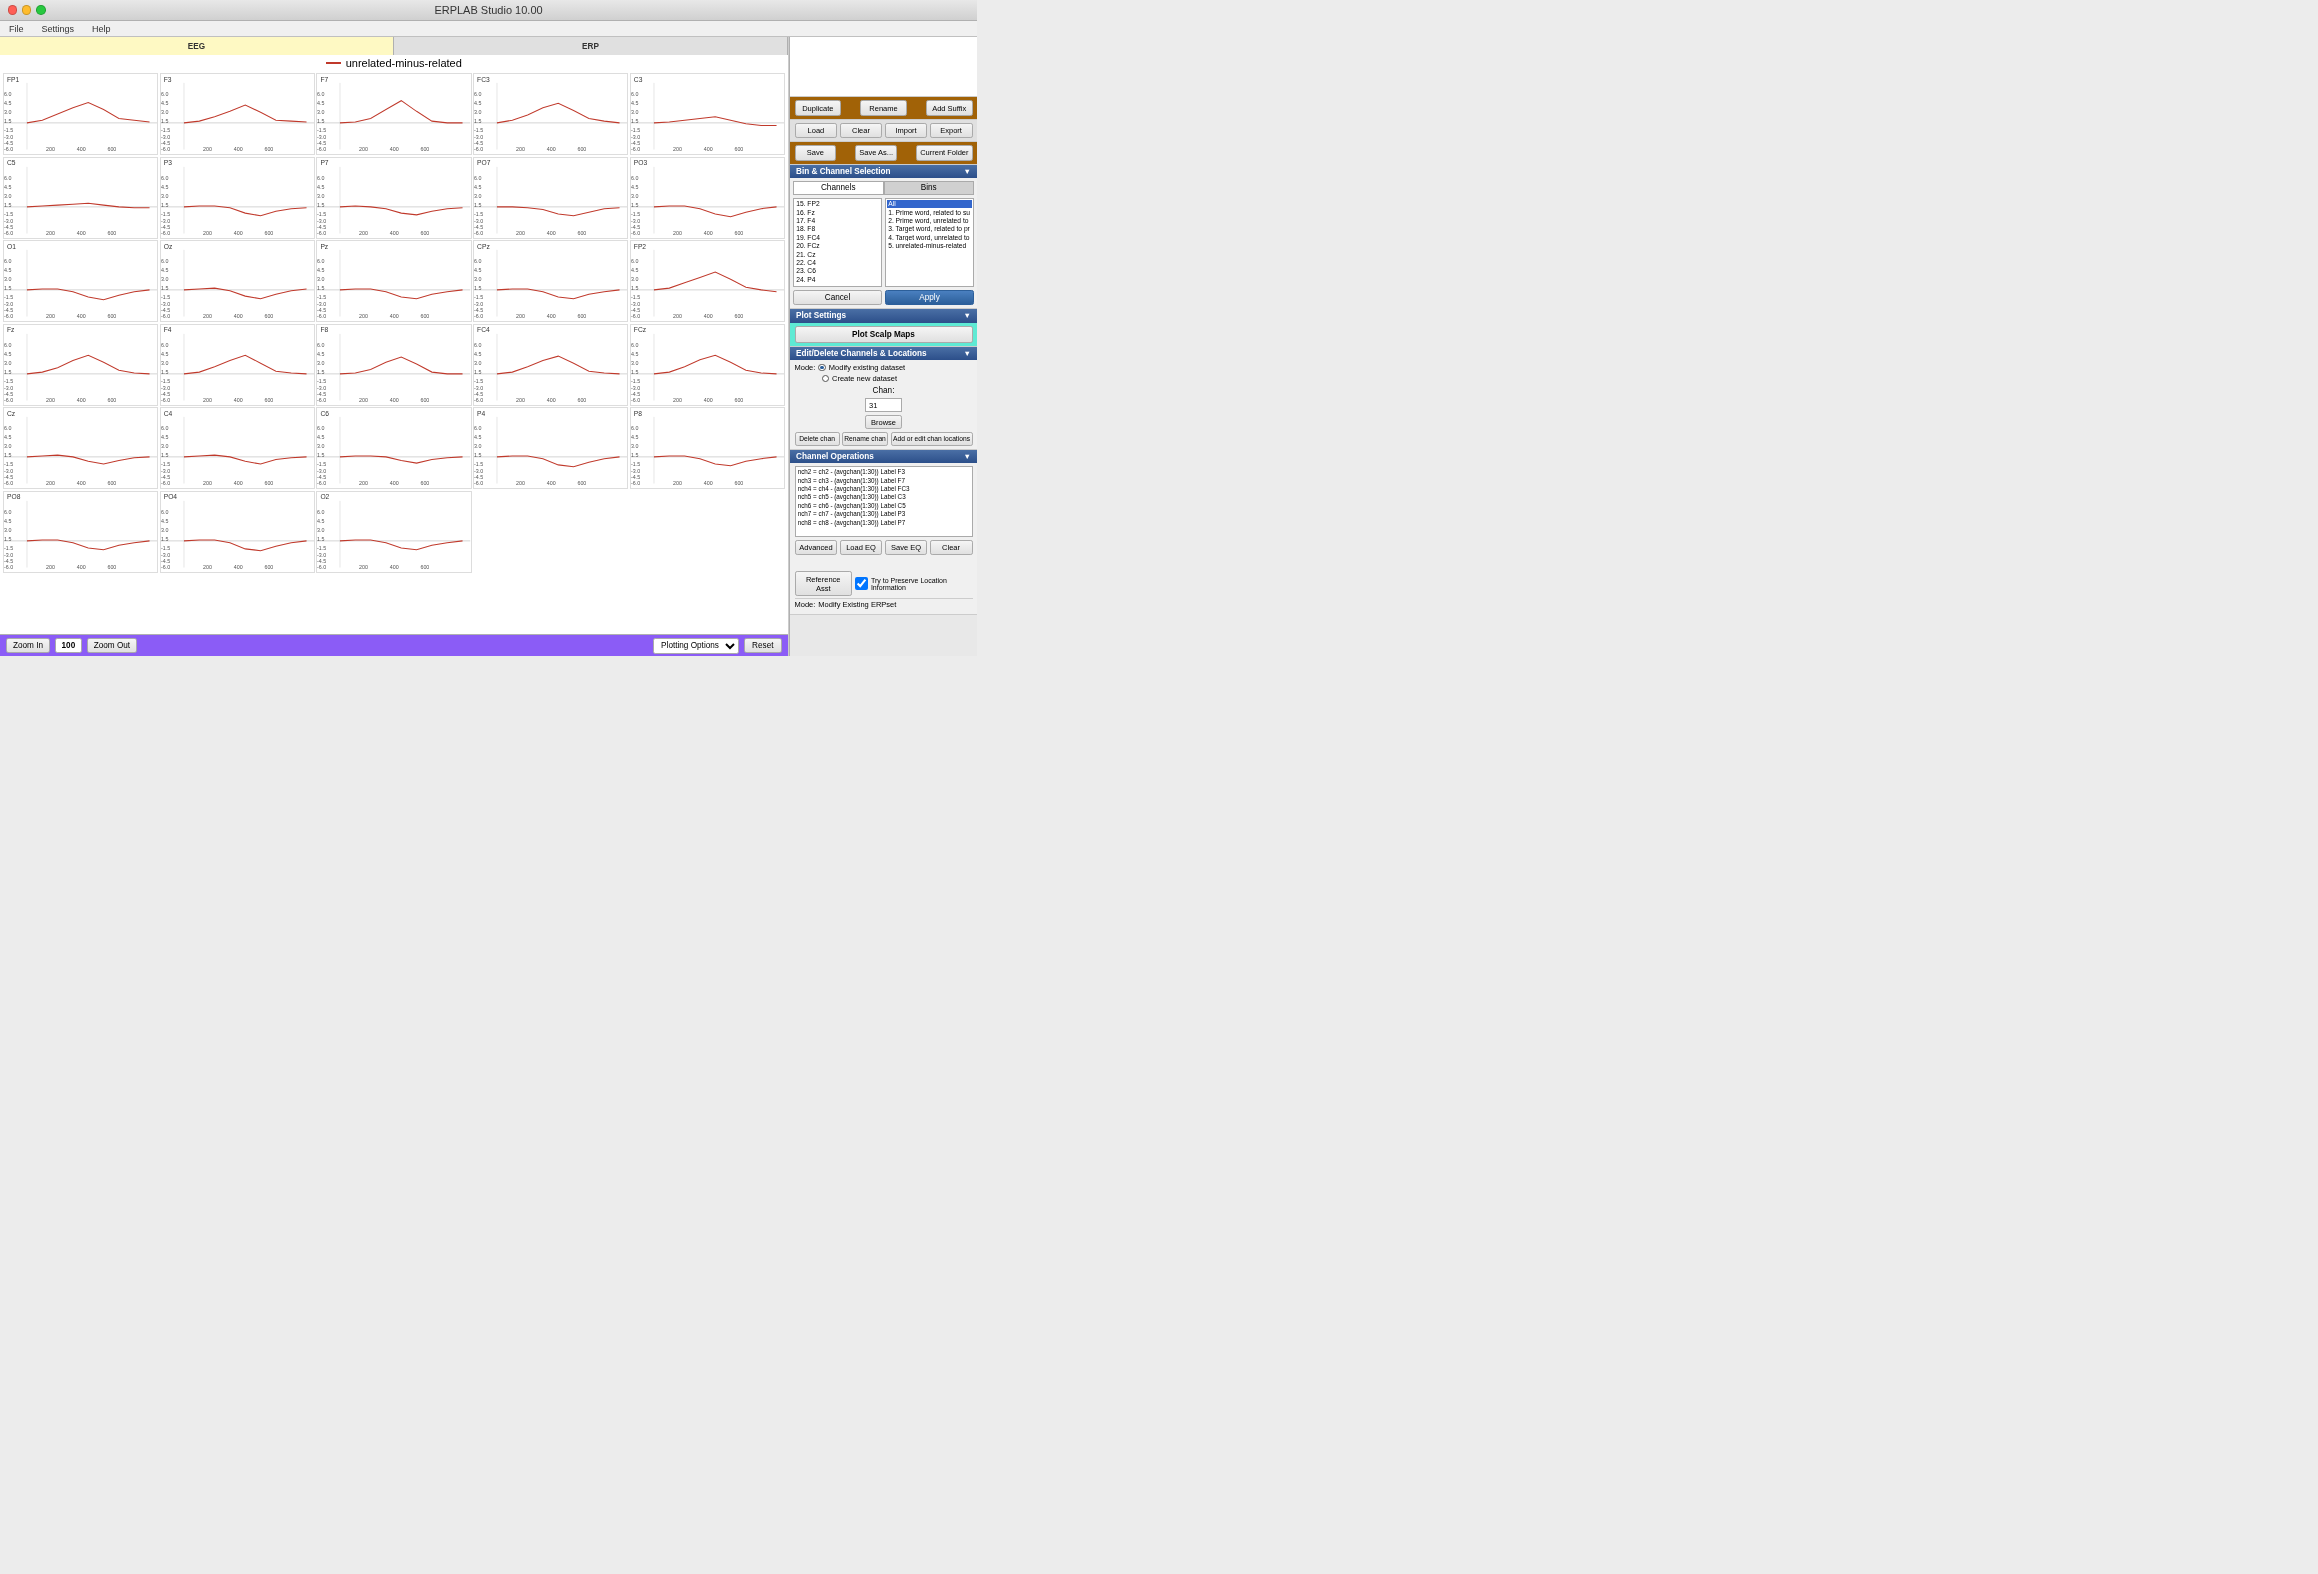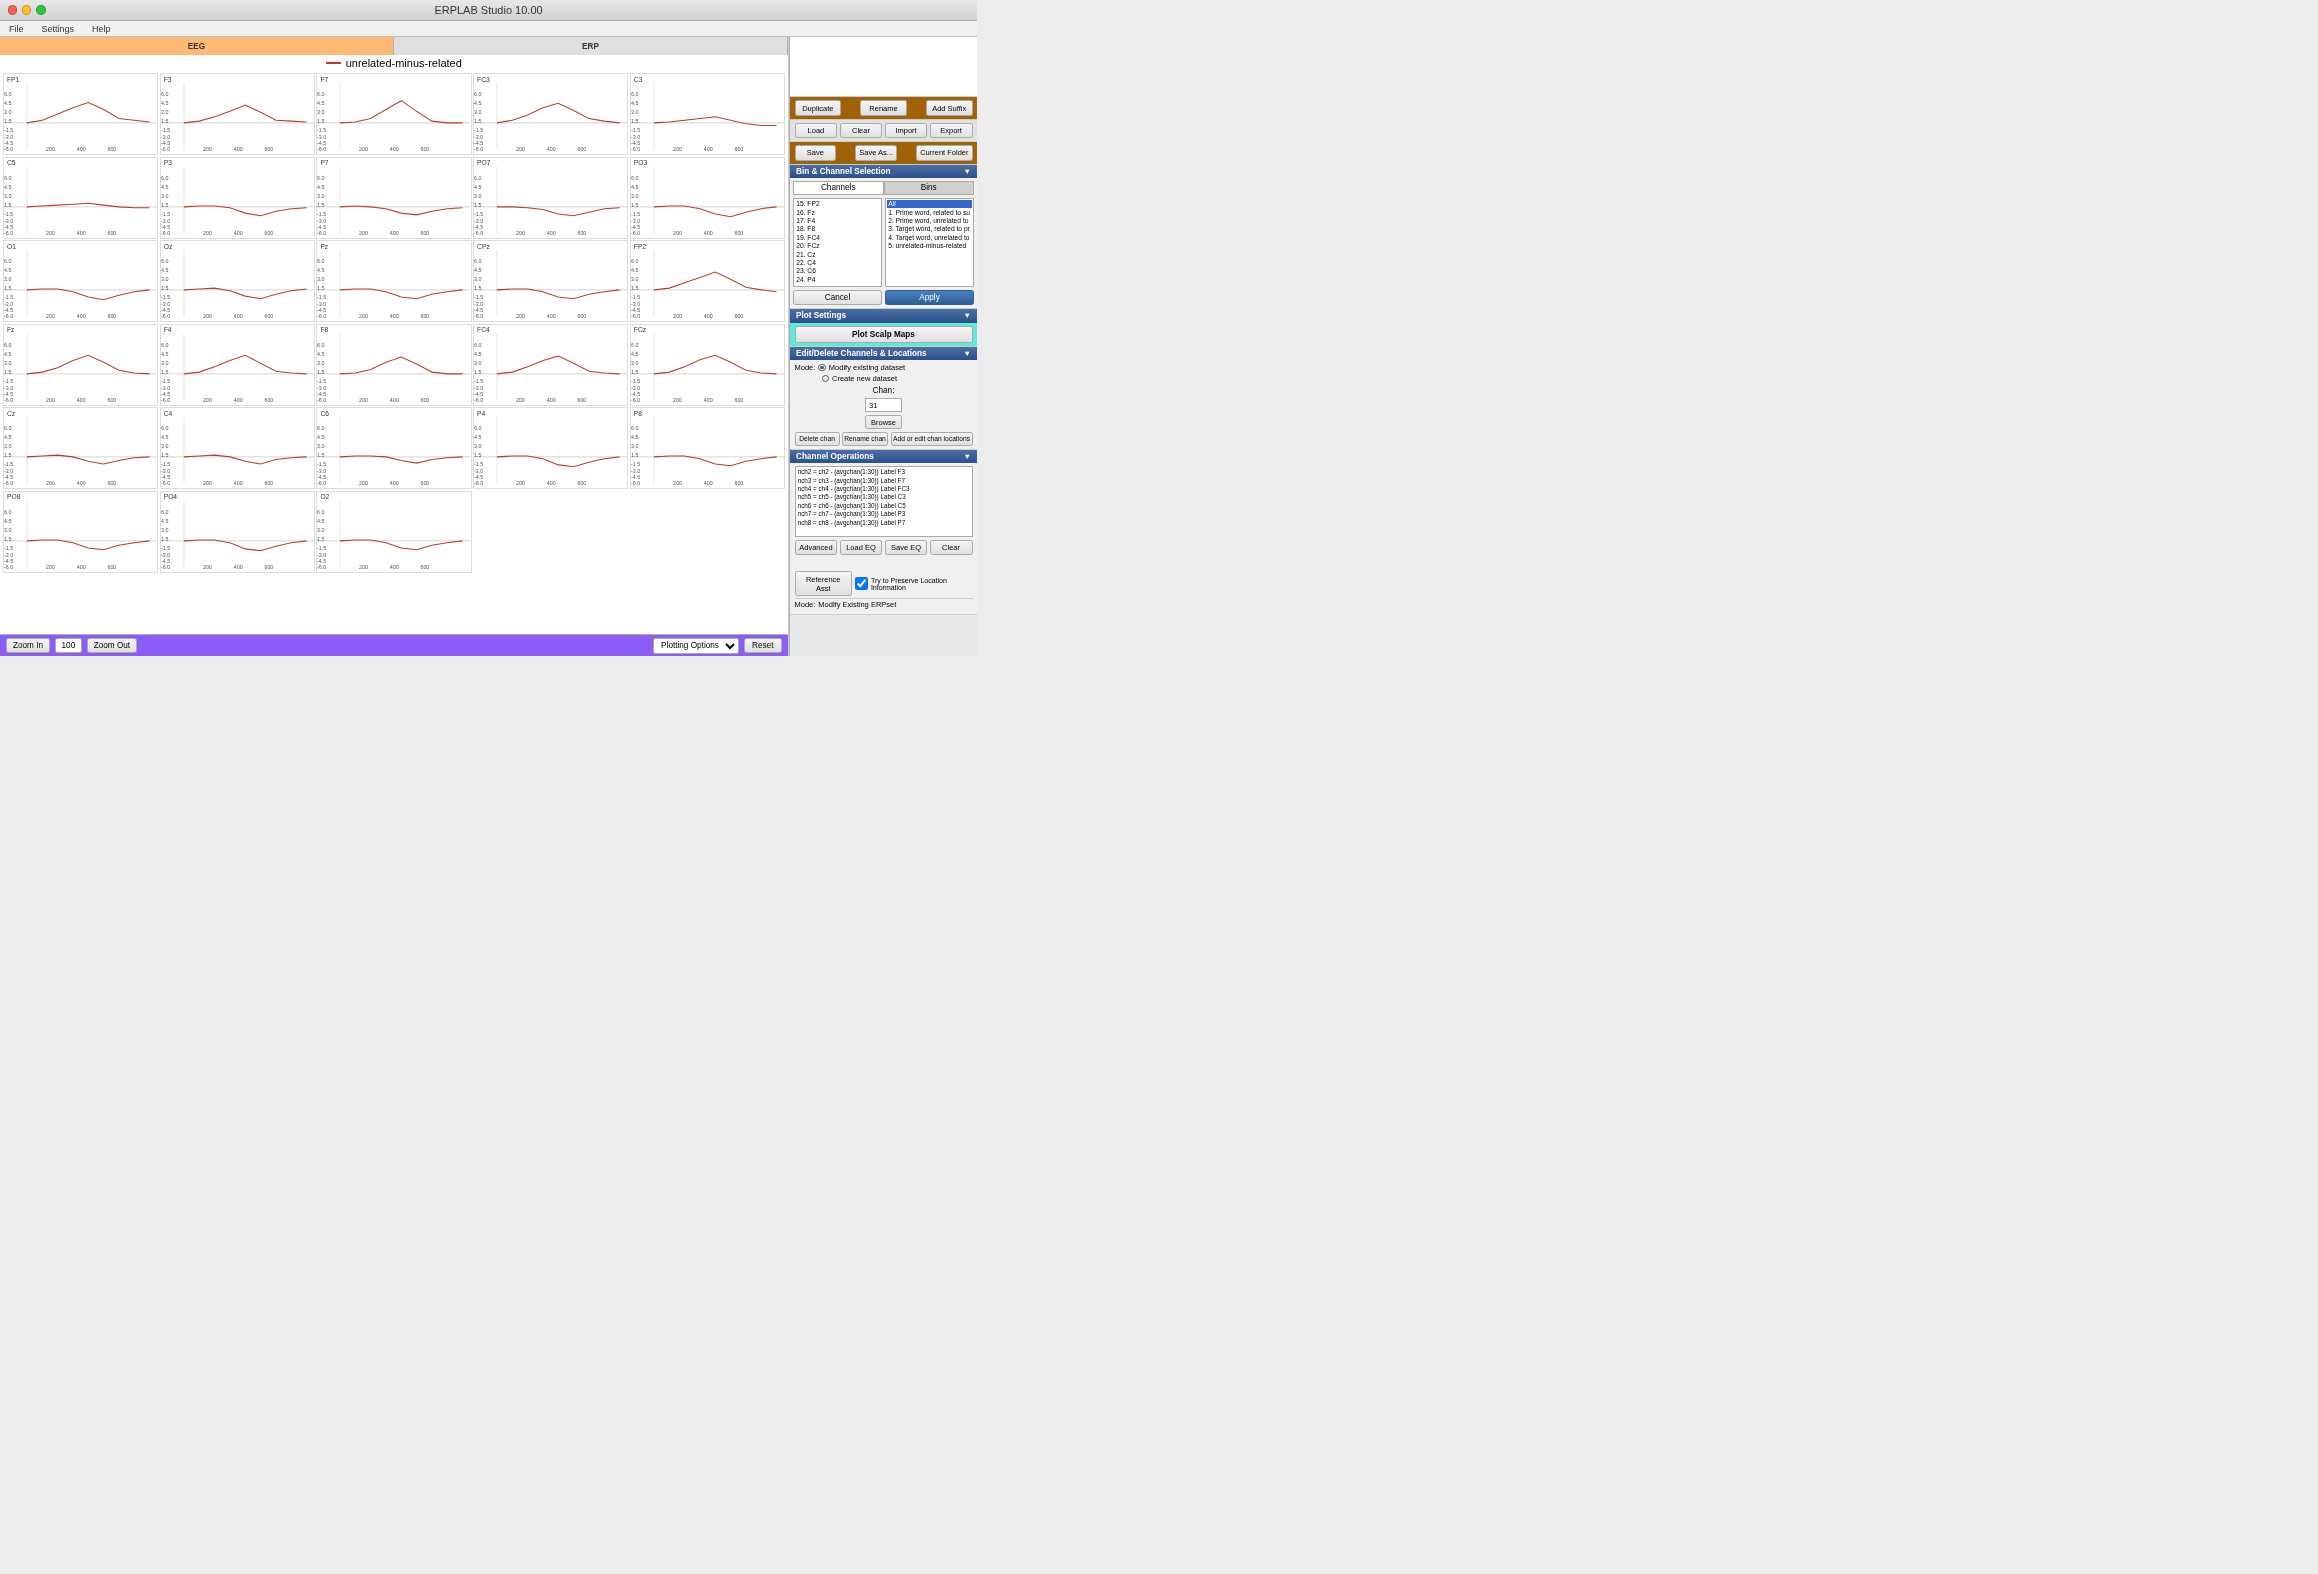--- a/index.html
+++ b/index.html
@@ -20,21 +20,21 @@
     
     
     .main-container { display: flex; height: calc(656px - 37px); }
     
     
     .plots-panel { flex: 1; display: flex; flex-direction: column; background: white; border-right: 0.7px solid #ccc; overflow: hidden; }
     
     
     .tab-header { display: flex; background: #d8d8d8; height: 18px; }
     .tab { flex: 1; display: flex; align-items: center; justify-content: center; font-size: 8.2px; font-weight: 600; color: #333; border-right: 0.7px solid #b0b0b0; cursor: pointer; background: #e0e0e0; }
-    .tab.active { background: #fdba74; }
+    .tab.active { background: #fef9c3; }
     
     
     .plot-header { display: flex; align-items: center; justify-content: space-between; padding: 3px 6px; background: #f5f5f5; border-bottom: 0.7px solid #ddd; height: 24px; }
     .plot-title { font-size: 8.2px; color: #333; }
     .nav-controls { display: flex; align-items: center; gap: 3px; }
     .nav-btn { padding: 1.5px 6px; font-size: 8.2px; background: #e0e0e0; border: 0.7px solid #aaa; border-radius: 2.2px; cursor: pointer; }
     .page-input { width: 22.4px; text-align: center; font-size: 8.2px; border: 0.7px solid #aaa; padding: 0.7px 1.5px; }
     
     
     .legend { display: flex; align-items: center; justify-content: center; padding: 1.5px; background: white; gap: 4.5px; font-size: 11px; height: 15px; }
@@ -100,21 +100,21 @@
     .ops-btn { padding: 2.2px 1.5px; font-size: 7.5px; background: linear-gradient(to bottom, #f5f5f5, #e0e0e0); border: 0.7px solid #aaa; border-radius: 2.2px; cursor: pointer; text-align: center; }
     .ref-row { display: flex; align-items: center; gap: 3px; margin-top: 16px; }
     .ref-btn { padding: 2.2px 4.5px; font-size: 7.5px; background: linear-gradient(to bottom, #f5f5f5, #e0e0e0); border: 0.7px solid #aaa; border-radius: 2.2px; cursor: pointer; }
     .checkbox-row { display: flex; align-items: center; gap: 3px; font-size: 7px; }
     .checkbox-lbl { font-size: 7px; }
     .mode-bottom { display: flex; align-items: center; gap: 3px; margin-top: 2.2px; font-size: 7.5px; padding: 1.5px 0; border-top: 0.7px solid #ccc; }
     
     
     .bottom-toolbar { height: 22.4px; background: #8b5cf6; border-top: 0.7px solid #b0b0b0; display: flex; align-items: center; padding: 0 6px; gap: 4.5px; }
     .zoom-btn { padding: 2.2px 6px; font-size: 8.2px; background: linear-gradient(to bottom, #f5f5f5, #e0e0e0); border: 0.7px solid #aaa; border-radius: 2.2px; cursor: pointer; }
-    .zoom-level { padding: 2.2px 6px; font-size: 8.2px; background: white; border: 0.7px solid #aaa; border-radius: 2.2px; }
+    .zoom-level { padding: 2.2px 6px; font-size: 8.2px; background: white; border: 0.7px solid #aaa; border-radius: 2.2px; font-weight: bold; }
     .spacer { flex: 1; }
     .plot-opts-select { font-size: 8.2px; border: 0.7px solid #aaa; background: white; padding: 1.5px 3px; border-radius: 2.2px; cursor: pointer; }
     .reset-btn { padding: 2.2px 7.5px; font-size: 8.2px; background: linear-gradient(to bottom, #f5f5f5, #e0e0e0); border: 0.7px solid #aaa; border-radius: 2.2px; cursor: pointer; }
     
     
     ::-webkit-scrollbar { width: 6px; height: 6px; }
     ::-webkit-scrollbar-track { background: #e0e0e0; }
     ::-webkit-scrollbar-thumb { background: #aaa; border-radius: 3px; }
     
     svg text { font-family: -apple-system, Arial, sans-serif; }

